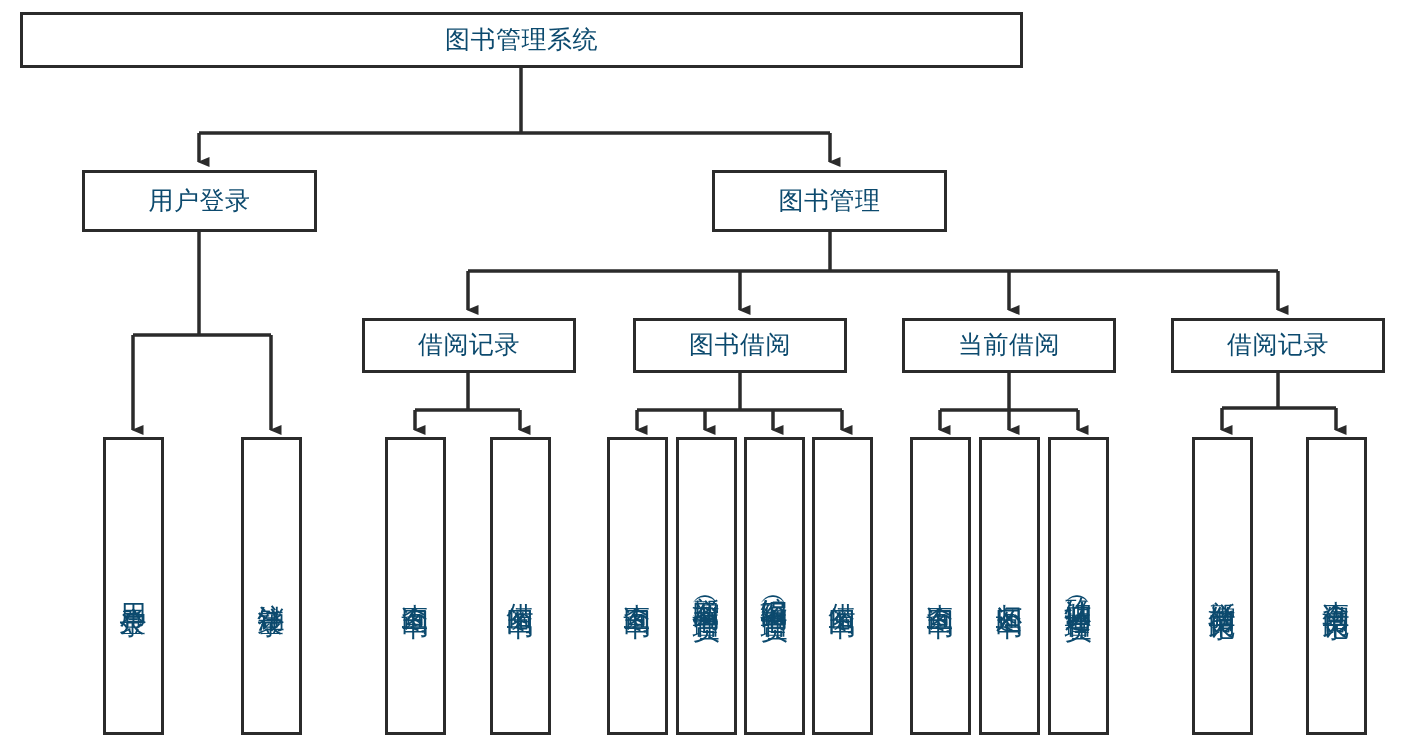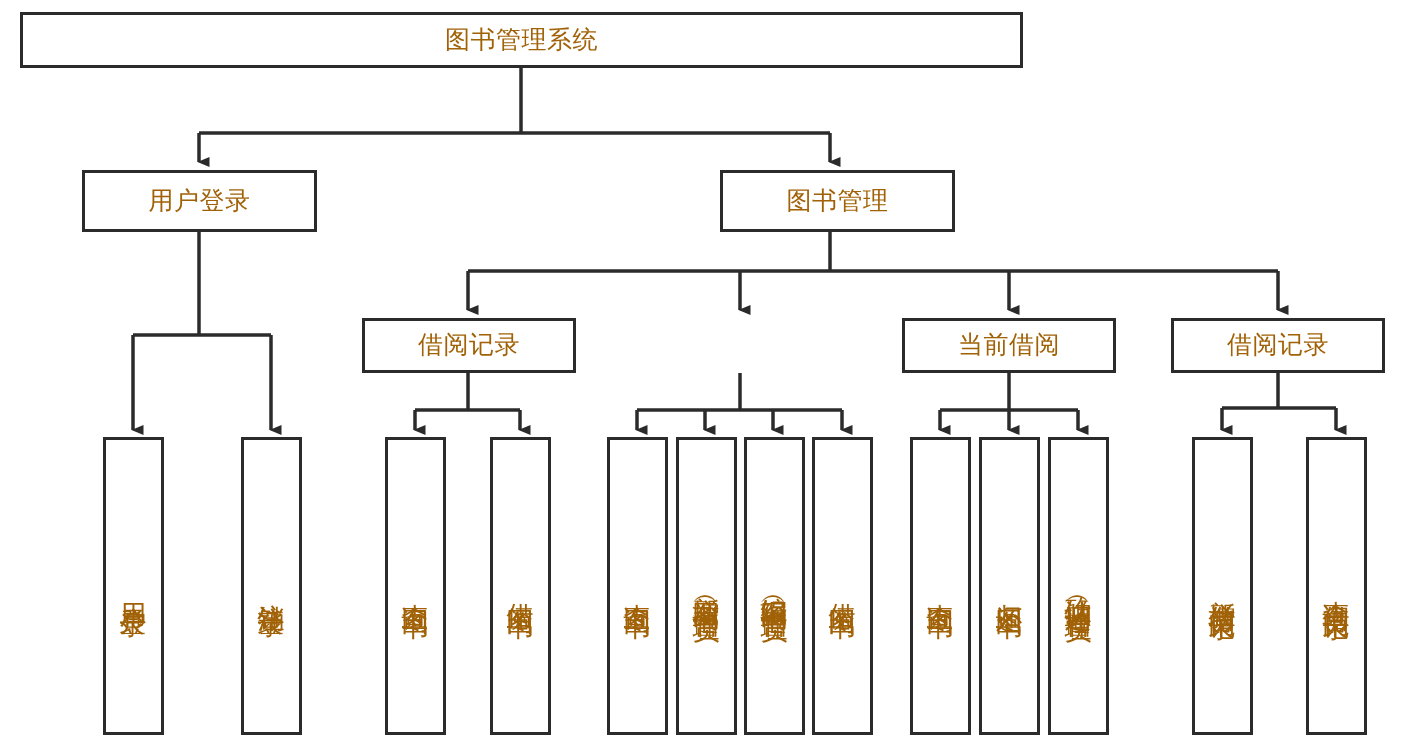--- a/index.html
+++ b/index.html
@@ -32,21 +32,21 @@
     position: absolute;
     box-sizing: border-box;
     background: #ffffff;
     border: 3px solid #2b2b2b;
     display: flex;
     align-items: center;
     justify-content: center;
     overflow: hidden;
   }
   .node .label {
-    color: #a16207;
+    color: #0c4a6e;
     text-align: center;
     line-height: 1.06;
     white-space: nowrap;
   }
   .node.horizontal .label {
     font-size: 25px;
     letter-spacing: 0.5px;
   }
   .node.vertical {
     align-items: center;
@@ -131,28 +131,31 @@
   </svg>
 
   <div class="node horizontal" style="left:20px; top:12px; width:1003px; height:56px;">
     <span class="label">图书管理系统</span>
   </div>
 
   <div class="node horizontal" style="left:82px; top:170px; width:235px; height:62px;">
     <span class="label">用户登录</span>
   </div>
 
-  <div class="node horizontal" style="left:712px; top:170px; width:235px; height:62px;margin-left:8px;">
+  <div class="node horizontal" style="left:712px; top:170px; width:235px; height:62px;">
     <span class="label">图书管理</span>
   </div>
 
   <div class="node horizontal" style="left:362px; top:318px; width:214px; height:55px;">
     <span class="label">借阅记录</span>
   </div>
 
+  <div class="node horizontal" style="left:633px; top:318px; width:214px; height:55px;">
+    <span class="label">图书借阅</span>
+  </div>
 
   <div class="node horizontal" style="left:902px; top:318px; width:214px; height:55px;">
     <span class="label">当前借阅</span>
   </div>
 
   <div class="node horizontal" style="left:1171px; top:318px; width:214px; height:55px;">
     <span class="label">借阅记录</span>
   </div>
 
   <div class="node vertical" style="left:103px; top:437px; width:61px; height:298px;">

